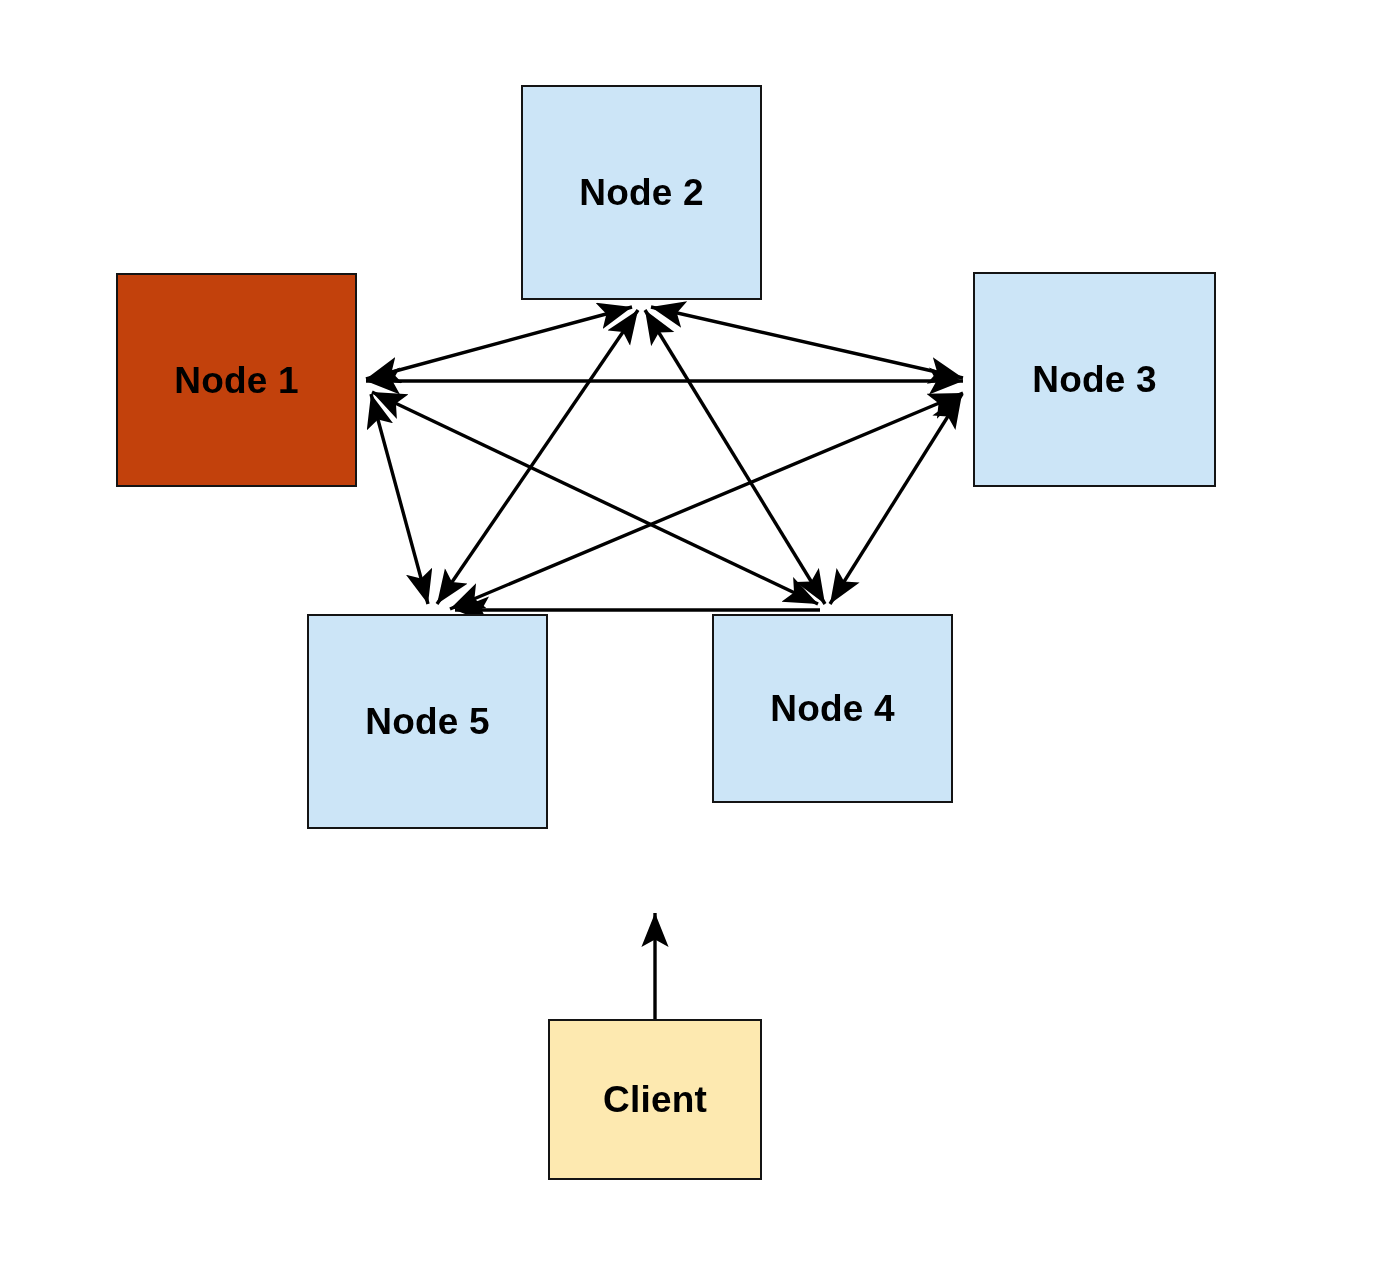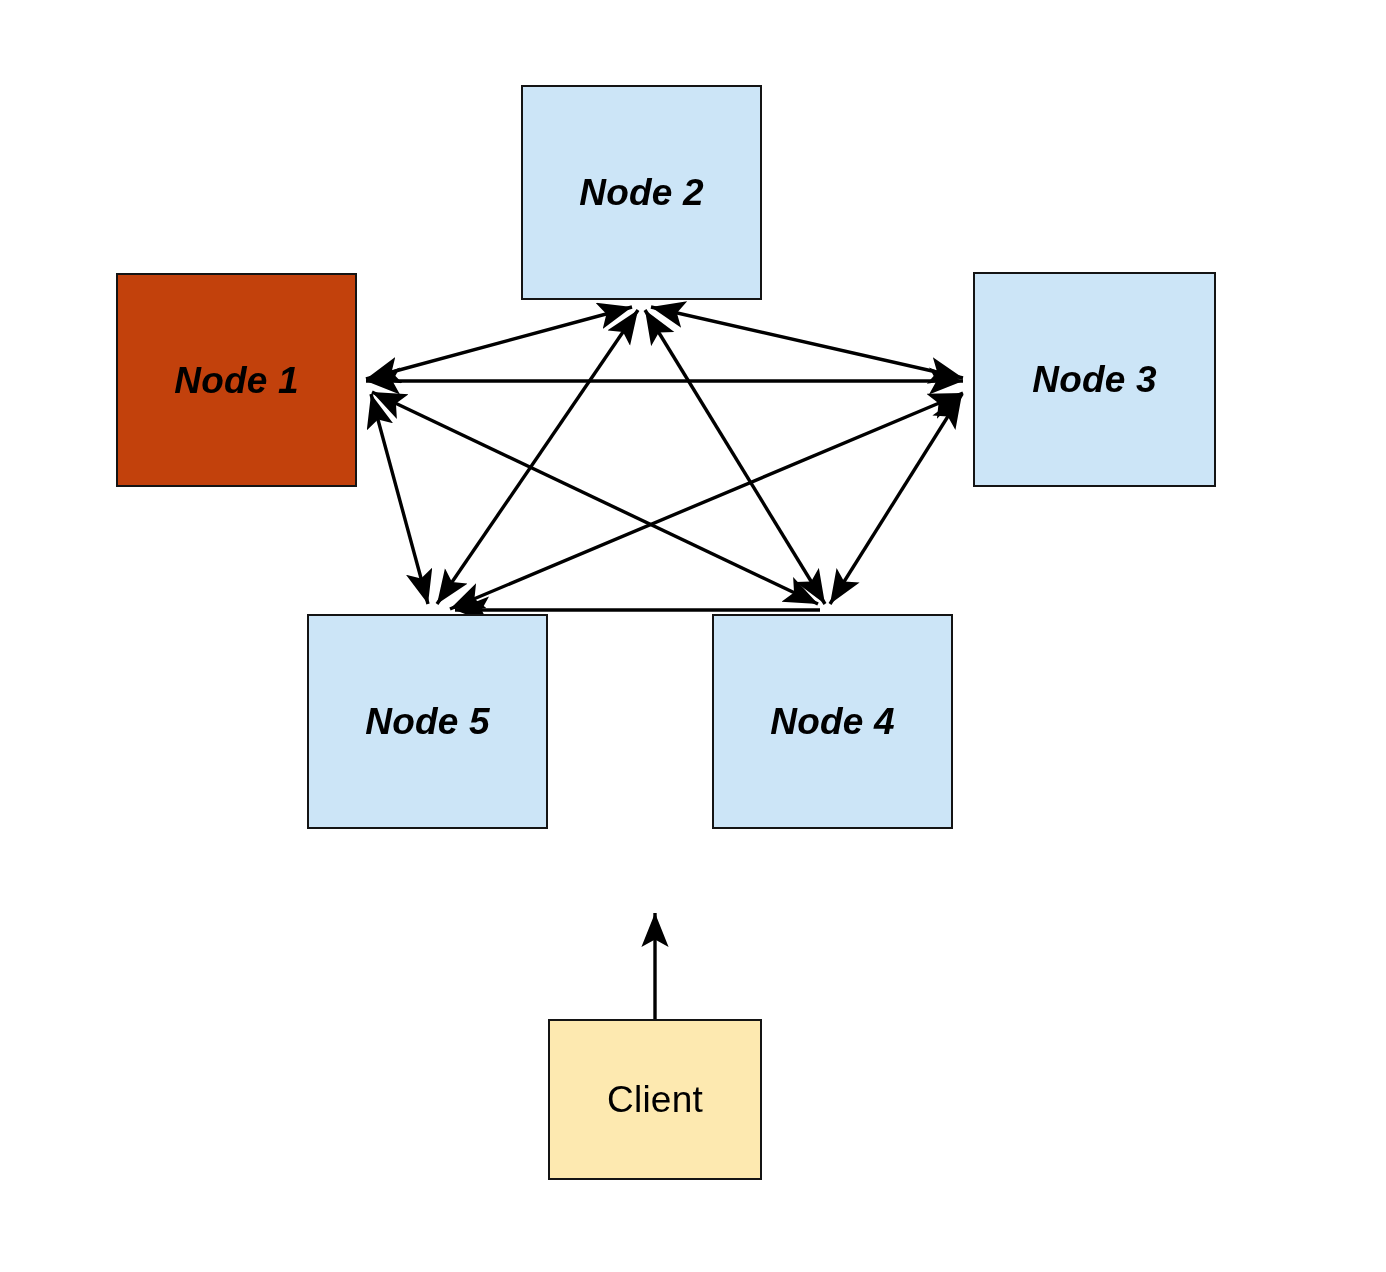--- a/index.html
+++ b/index.html
@@ -31,26 +31,25 @@
     color:#000000;
     font-weight:bold;
     letter-spacing:0.2px;
     user-select:none;
   }
   .node-label{
     font-size:37px;
     line-height:1;
     font-weight:bold;
     white-space:nowrap;
-    font-style:italic;
   }
   .client-label{
     font-size:37px;
     line-height:1;
-    font-weight:normal;
+    font-weight:bold;
     white-space:nowrap;
   }
 </style>
 </head>
 <body>
 
 <div id="canvas">
 
   <svg class="edges" width="1386" height="1272" viewBox="0 0 1386 1272" xmlns="http://www.w3.org/2000/svg">
     <defs>
@@ -82,21 +81,21 @@
       </div>
       <div class="node-box" style="left: 521px; top: 85px; width: 241px; height: 215px; background: rgb(204, 229, 247); border-color: rgb(20, 20, 20);">
         <span class="node-label">Node 2</span>
       </div>
       <div class="node-box" style="left: 973px; top: 272px; width: 243px; height: 215px; background: rgb(204, 229, 247); border-color: rgb(20, 20, 20); text-align: right;">
         <span class="node-label">Node 3</span>
       </div>
       <div class="node-box" style="left: 307px; top: 614px; width: 241px; height: 215px; background: rgb(204, 229, 247); border-color: rgb(20, 20, 20); align-items: center;">
         <span class="node-label">Node 5</span>
       </div>
-      <div class="node-box" style="left: 712px; top: 614px; width: 241px; height: 215px; background: rgb(204, 229, 247); border-color: rgb(20, 20, 20);">
+      <div class="node-box" style="left: 712px; top: 614px; width: 241px; height: 189px; background: rgb(204, 229, 247); border-color: rgb(20, 20, 20);">
         <span class="node-label">Node 4</span>
       </div>
       <div class="node-box" style="left: 548px; top: 1019px; width: 214px; height: 161px; background: rgb(253, 233, 176); border-color: rgb(20, 20, 20);">
         <span class="client-label">Client</span>
       </div>
     </div>
 
 </div>
 
 </body></html>

